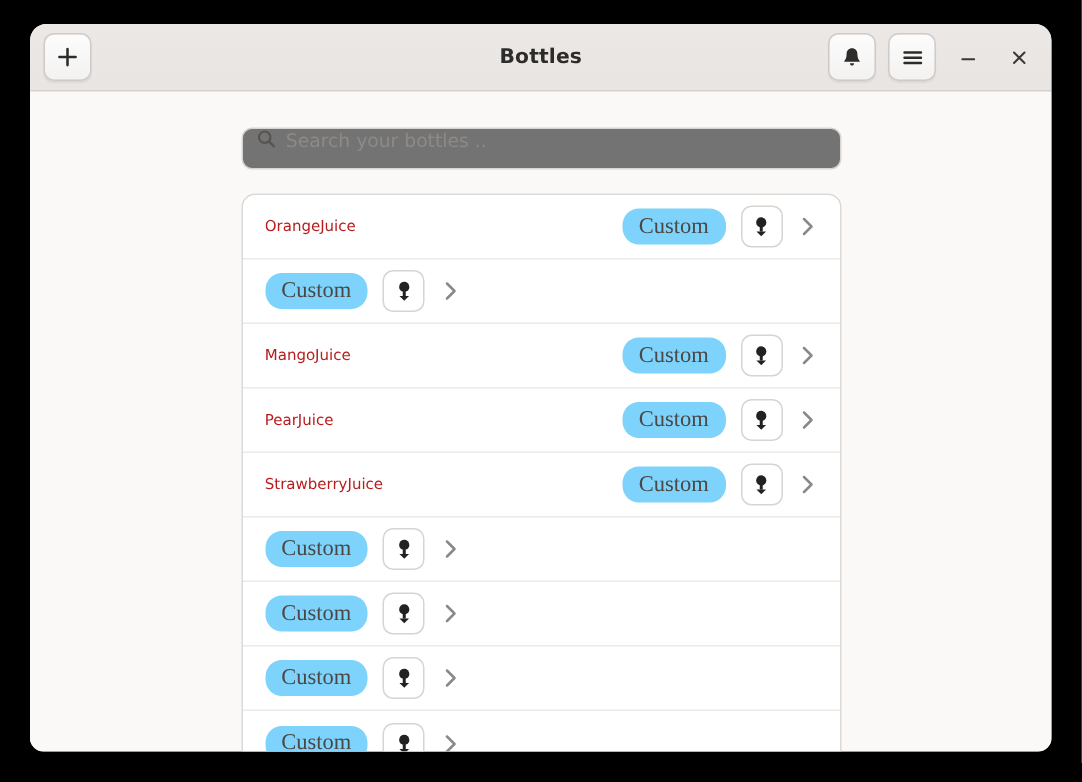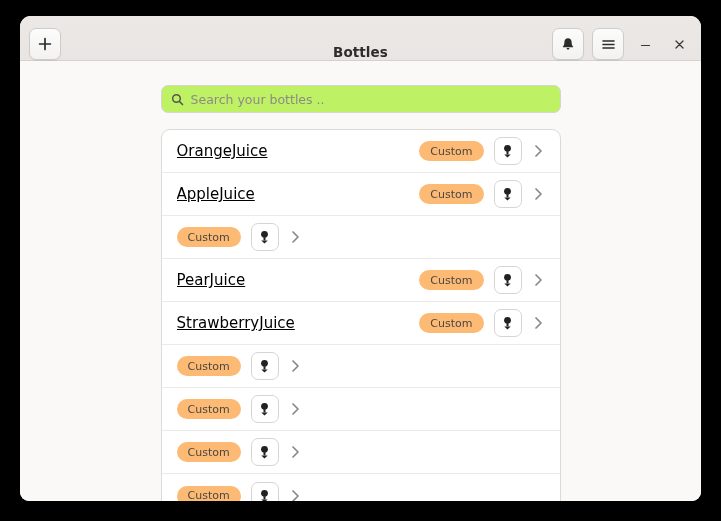--- a/index.html
+++ b/index.html
@@ -24,21 +24,21 @@
     box-shadow: 0 0 0 1px rgba(0,0,0,0.35);
   }
 
   
   #titlebar {
     position: relative;
     height: 45px;
     background: linear-gradient(180deg, #ebe8e6 0%, #e8e5e3 100%);
     border-bottom: 1px solid #d5d1ce;
     display: flex;
-    align-items: flex-end;
+    align-items: center;
     padding: 0 9px;
     box-sizing: border-box;
   }
 
   .tb-btn {
     width: 30px;
     height: 30px;
     border-radius: 7px;
     background: linear-gradient(180deg, #fcfcfc 0%, #f3f2f1 100%);
     border: 1px solid #cfcbc8;
@@ -89,25 +89,25 @@
     overflow: hidden;
   }
 
   #inner {
     width: 400px;
     margin: 0 auto;
   }
 
   #search-wrap {
     height: 28px;
-    background: #bef264;
+    background: #737373;
     border: 1px solid #d8d4d1;
     border-radius: 7px;
     display: flex;
-    align-items: center;
+    align-items: flex-start;
     padding: 0 9px;
     box-sizing: border-box;
     margin-bottom: 16px;
   }
   #search-input {
     flex: 1;
     border: none;
     outline: none;
     background: transparent;
     font-family: "DejaVu Sans", "Liberation Sans", sans-serif;
@@ -129,36 +129,36 @@
     display: flex;
     align-items: center;
     padding: 0 10px 0 15px;
     box-sizing: border-box;
     border-bottom: 1px solid #eceae8;
     cursor: pointer;
   }
   .row:last-child { border-bottom: none; }
 
   .row-name {
-    font-size: 15px;
-    color: #000000;
+    font-size: 10px;
+    color: #b91c1c;
     flex: 1;
     white-space: nowrap;
     overflow: hidden;
-    text-decoration: underline;
   }
 
   .badge {
-    font-size: 11px;
+    font-size: 15px;
     color: #4a4744;
-    background: #fdba74;
+    background: #7dd3fc;
     border-radius: 11px;
     padding: 3.5px 11px;
     margin-right: 10px;
     white-space: nowrap;
+    font-family: Liberation Serif, serif;
   }
 
   .run-btn {
     width: 26px;
     height: 26px;
     border-radius: 7px;
     background: #ffffff;
     border: 1px solid #d8d4d1;
     display: flex;
     align-items: center;
@@ -246,37 +246,37 @@
       </svg>
     </div>
     <div class="chev">
       <svg width="9" height="14" viewBox="0 0 9 14">
         <path d="M2 2 L7 7 L2 12" fill="none" stroke="#8b8885" stroke-width="1.7" stroke-linecap="round" stroke-linejoin="round"></path>
       </svg>
     </div>
   </div>
 
   <div class="row">
-    <div class="row-name">AppleJuice</div>
-    <div class="badge">Custom</div>
-    <div class="run-btn">
-      <svg width="13" height="14" viewBox="0 0 13 14">
-        <circle cx="6.5" cy="4.3" r="3.4" fill="#222"></circle>
-        <rect x="5.5" y="7.2" width="2" height="3.2" fill="#222"></rect>
-        <path d="M3.3 10.4 h6.4 l-3.2 3.1 z" fill="#222"></path>
-      </svg>
-    </div>
-    <div class="chev">
-      <svg width="9" height="14" viewBox="0 0 9 14">
-        <path d="M2 2 L7 7 L2 12" fill="none" stroke="#8b8885" stroke-width="1.7" stroke-linecap="round" stroke-linejoin="round"></path>
-      </svg>
-    </div>
-  </div>
-
-  <div class="row">
+    <div class="badge">Custom</div>
+    <div class="run-btn">
+      <svg width="13" height="14" viewBox="0 0 13 14">
+        <circle cx="6.5" cy="4.3" r="3.4" fill="#222"></circle>
+        <rect x="5.5" y="7.2" width="2" height="3.2" fill="#222"></rect>
+        <path d="M3.3 10.4 h6.4 l-3.2 3.1 z" fill="#222"></path>
+      </svg>
+    </div>
+    <div class="chev">
+      <svg width="9" height="14" viewBox="0 0 9 14">
+        <path d="M2 2 L7 7 L2 12" fill="none" stroke="#8b8885" stroke-width="1.7" stroke-linecap="round" stroke-linejoin="round"></path>
+      </svg>
+    </div>
+  </div>
+
+  <div class="row">
+    <div class="row-name">MangoJuice</div>
     <div class="badge">Custom</div>
     <div class="run-btn">
       <svg width="13" height="14" viewBox="0 0 13 14">
         <circle cx="6.5" cy="4.3" r="3.4" fill="#222"></circle>
         <rect x="5.5" y="7.2" width="2" height="3.2" fill="#222"></rect>
         <path d="M3.3 10.4 h6.4 l-3.2 3.1 z" fill="#222"></path>
       </svg>
     </div>
     <div class="chev">
       <svg width="9" height="14" viewBox="0 0 9 14">

